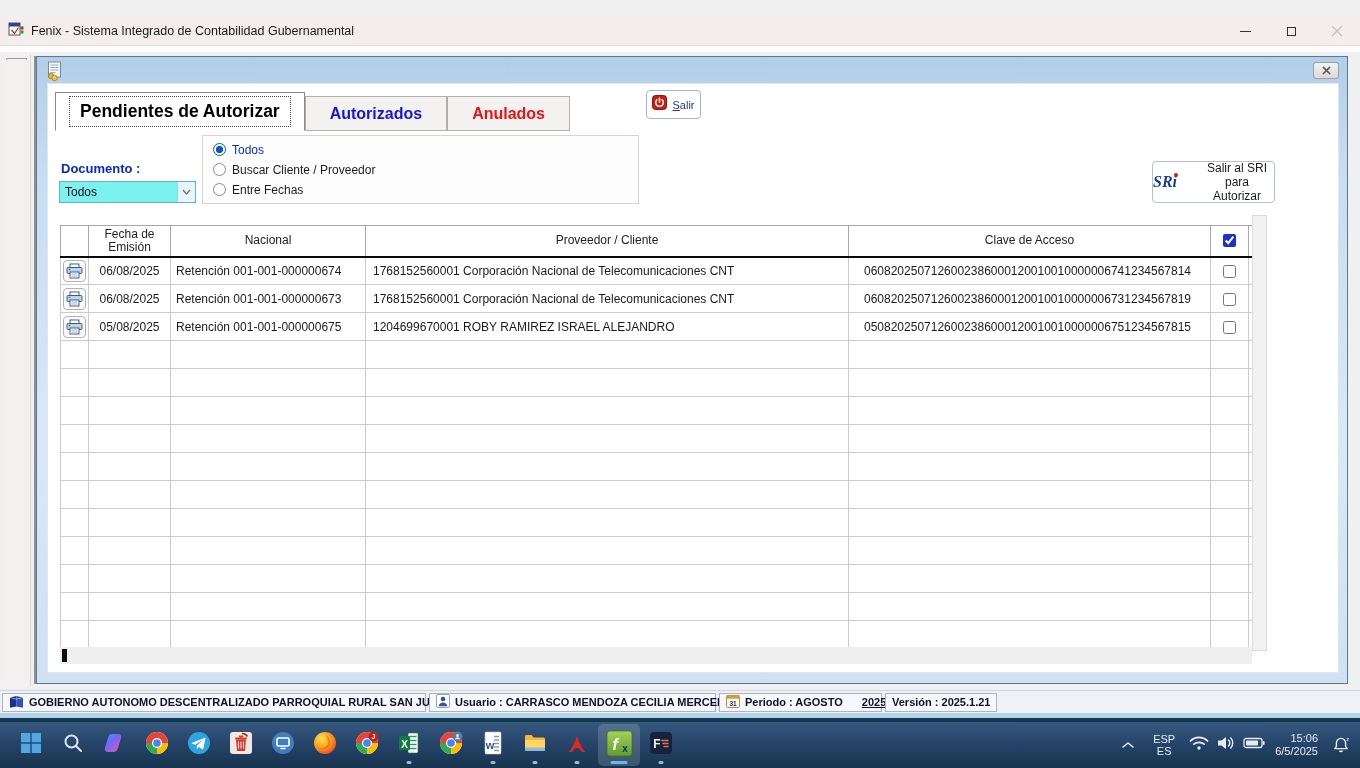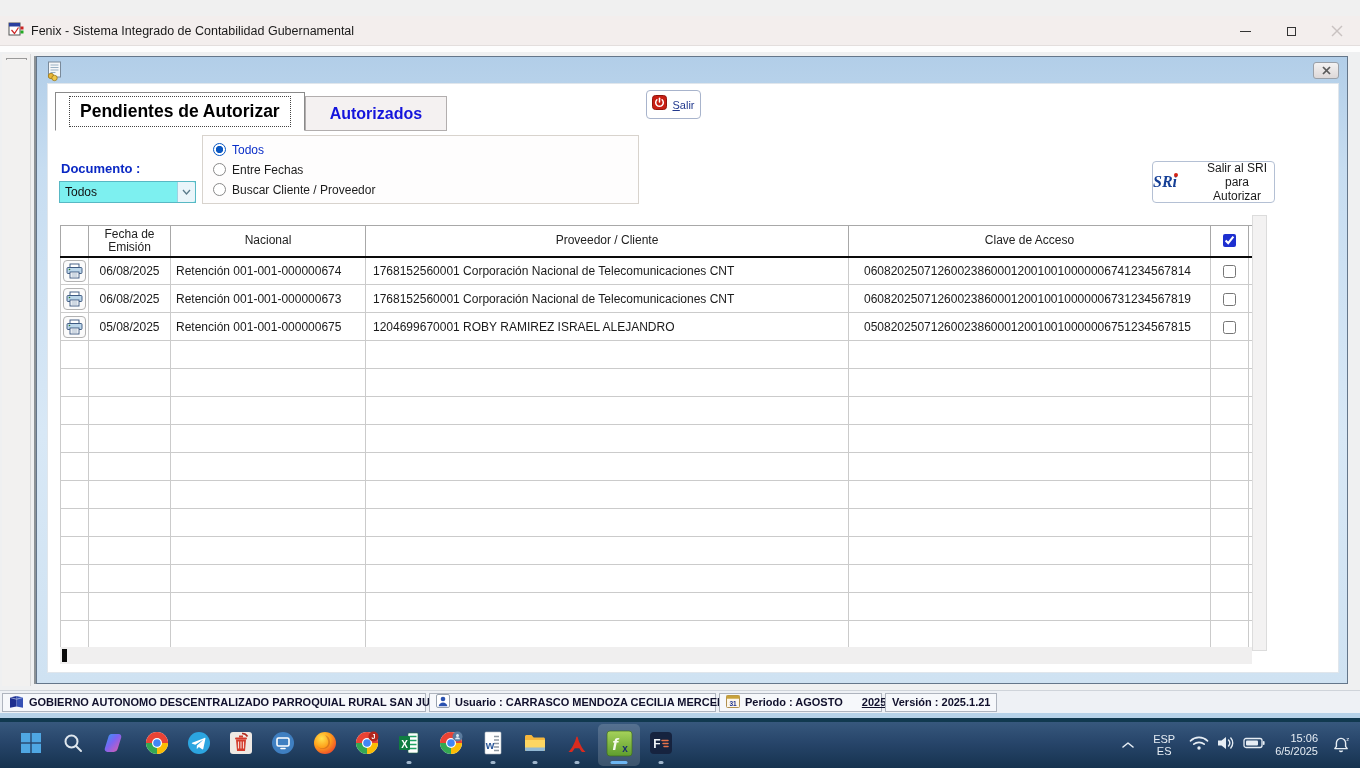--- a/index.html
+++ b/index.html
@@ -158,20 +158,23 @@
 
       <div class="child-content">
 
         <div class="tabs">
           <div class="tab active">
               <span class="focus-rect">Pendientes de Autorizar</span>
             </div>
           <div class="tab tab-autorizados">
               <span>Autorizados</span>
             </div>
+          <div class="tab tab-anulados">
+              <span>Anulados</span>
+            </div>
         </div>
 
         <div class="salir-btn">
           <span><svg width="15" height="15" viewBox="0 0 15 15">
                 <rect x=".5" y=".5" width="14" height="14" rx="3" fill="#c81f14" stroke="#8f140c"></rect>
                 <path d="M7.5 3.2v3.8" stroke="#fff" stroke-width="1.5" stroke-linecap="round"></path>
                 <path d="M4.9 4.8a3.8 3.8 0 1 0 5.2 0" fill="none" stroke="#fff" stroke-width="1.5" stroke-linecap="round"></path>
               </svg></span>
           <span class="salir-label">Salir</span>
         </div>
@@ -186,25 +189,25 @@
             </span>
         </div>
 
         <div class="radio-group">
           <div class="radio-row selected">
             <span class="radio-circle"></span>
             <span class="radio-label">Todos</span>
           </div>
           <div class="radio-row">
             <span class="radio-circle"></span>
-            <span class="radio-label">Entre Fechas</span>
+            <span class="radio-label">Buscar Cliente / Proveedor</span>
           </div>
           <div class="radio-row">
             <span class="radio-circle"></span>
-            <span class="radio-label">Buscar Cliente / Proveedor</span>
+            <span class="radio-label">Entre Fechas</span>
           </div>
         </div>
 
         <div class="sri-btn">
           <span class="sri-logo"><span>SRi</span><span class="sri-dot"></span></span>
           <span class="sri-text">
             <span>Salir al SRI</span><br>
             <span>para Autorizar</span>
           </span>
         </div>

